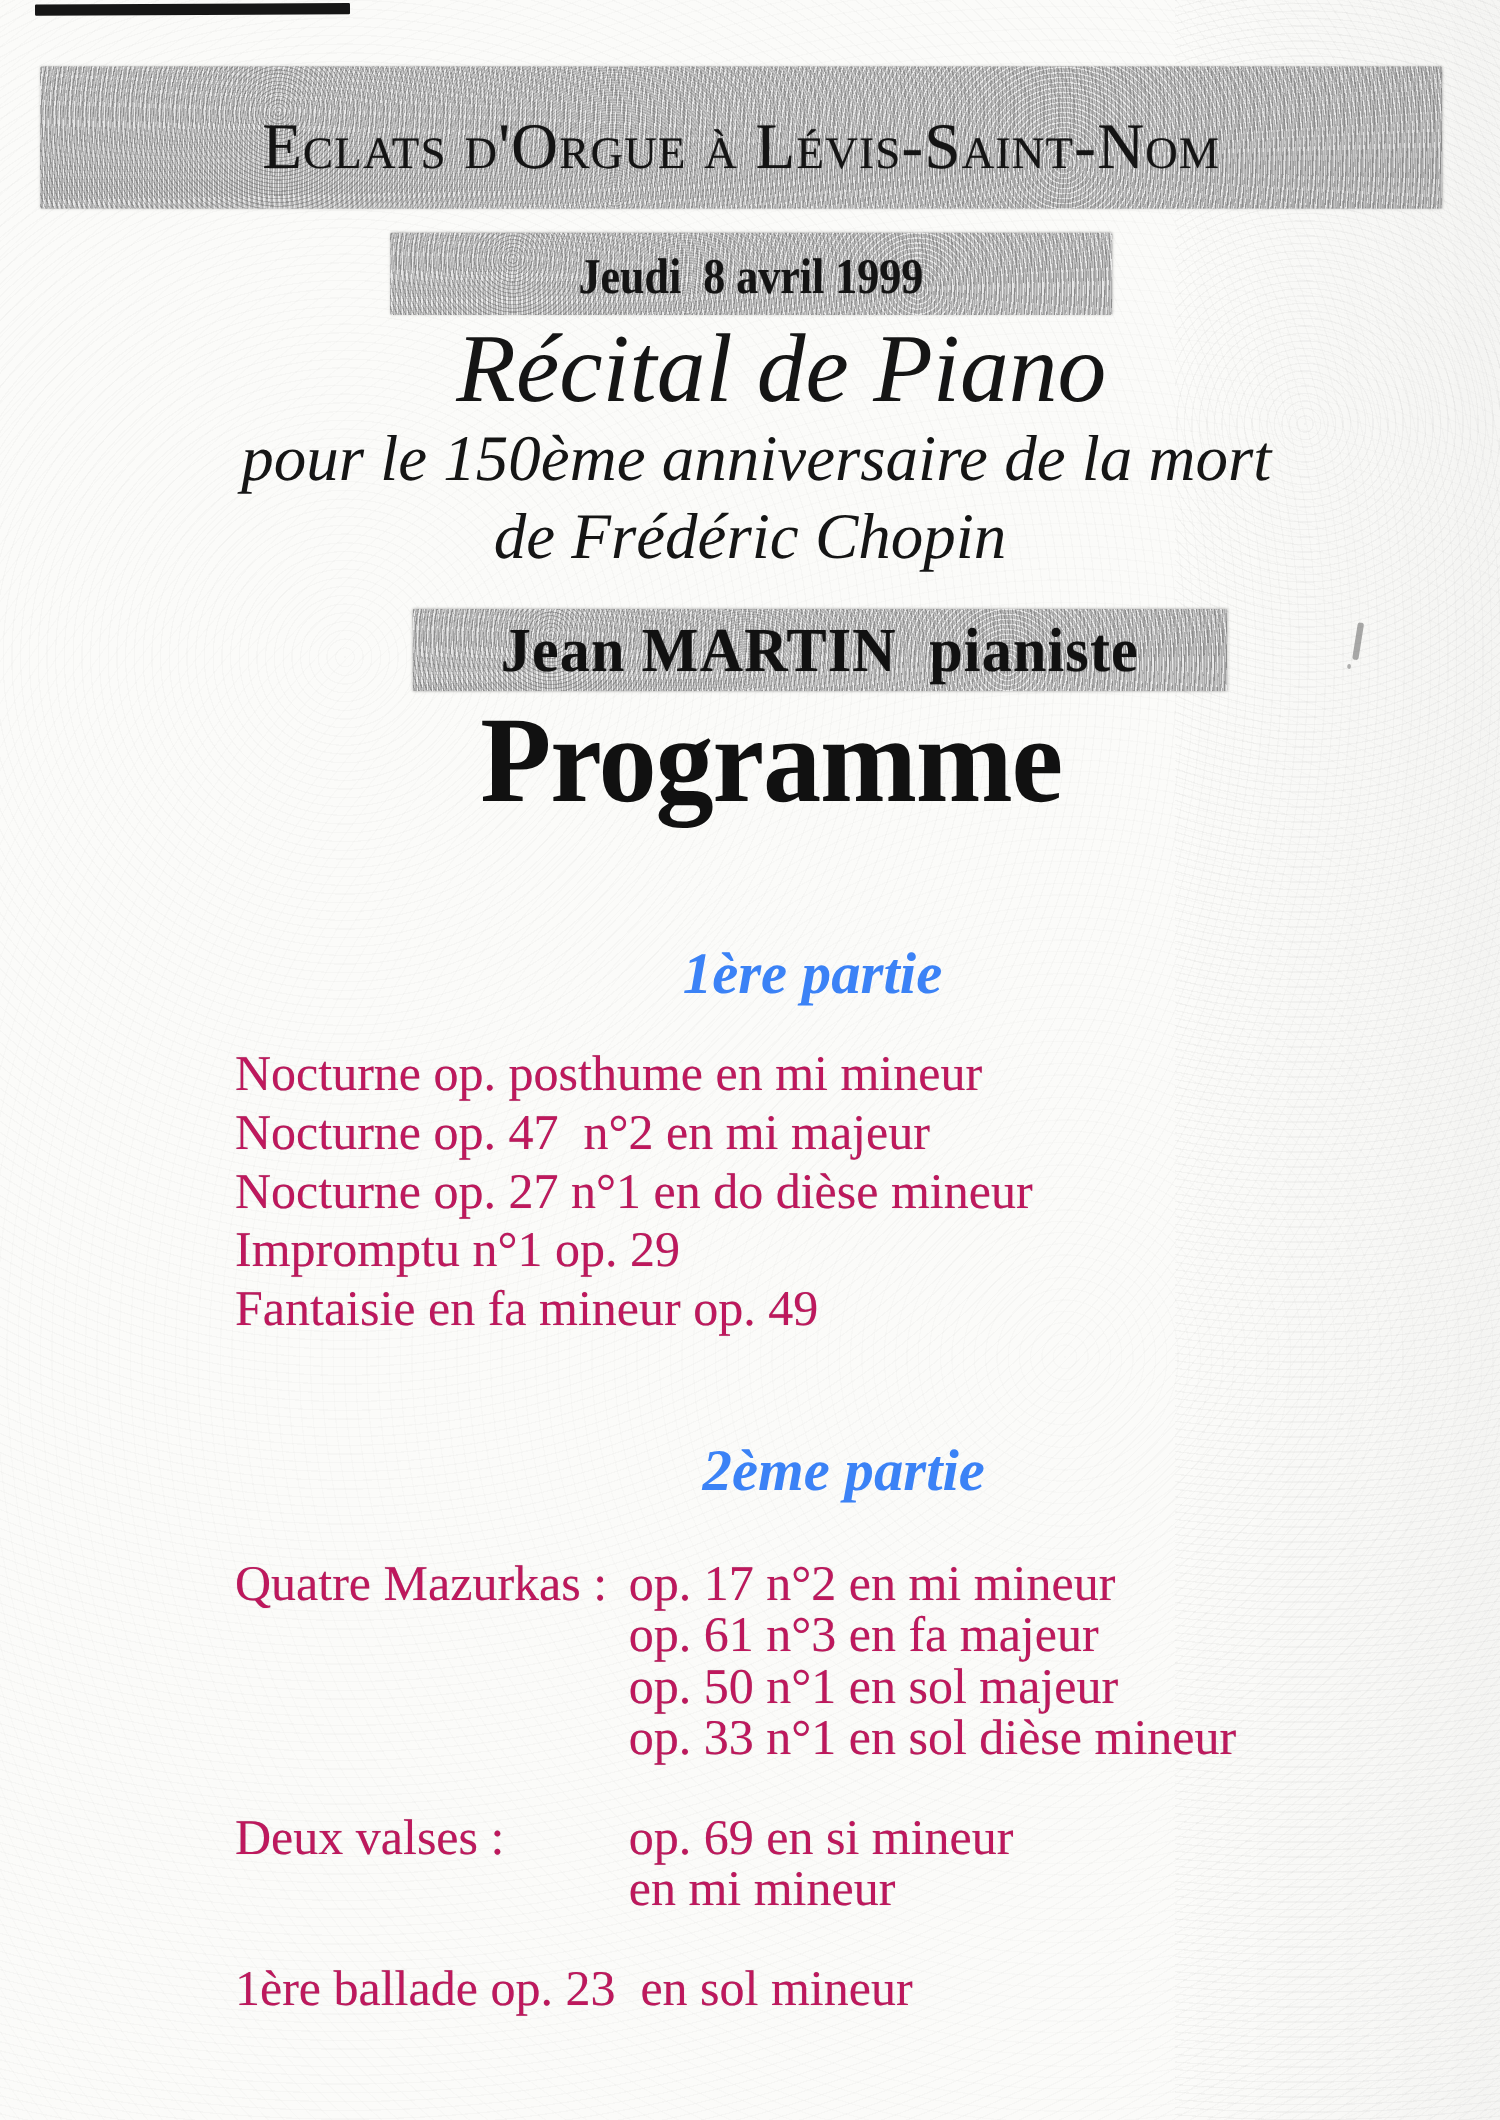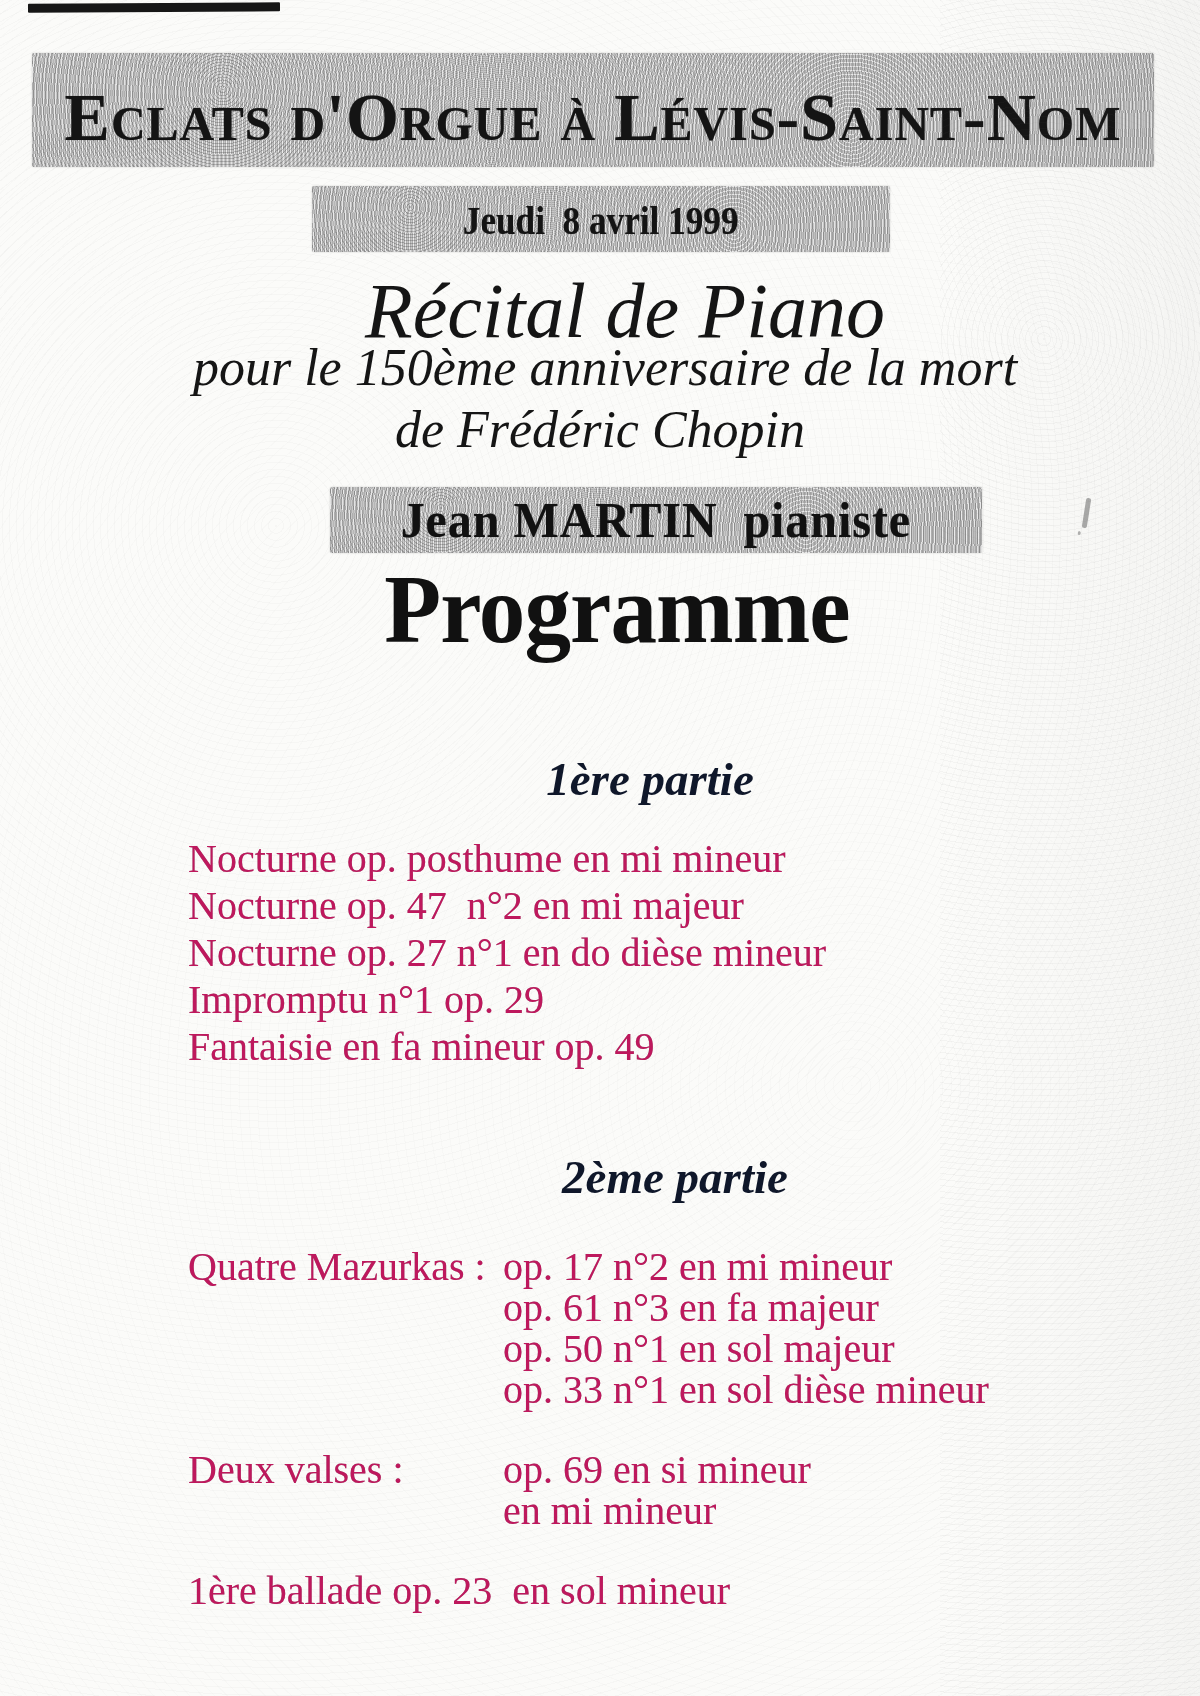--- a/index.html
+++ b/index.html
@@ -35,46 +35,46 @@
     background-image:
       repeating-radial-gradient(circle at 17% 32%, rgba(25,25,25,.22) 0 1px, rgba(0,0,0,0) 1px 3px),
       repeating-radial-gradient(circle at 73% 68%, rgba(255,255,255,.65) 0 1px, rgba(0,0,0,0) 1px 4px),
       repeating-radial-gradient(circle at 41% 89%, rgba(40,40,40,.16) 0 1px, rgba(0,0,0,0) 1px 2px);
     box-shadow:0 0 2px rgba(0,0,0,.18);
     border-radius:2px;
   }
   .banner-title{left:32px;top:53px;width:1122px;height:114px;}
   .banner-title .t{
     font-variant:small-caps;
-    font-weight:700;font-size:68px;letter-spacing:1px;
+    font-weight:400;font-size:52px;letter-spacing:1px;
     transform:translateY(7px);
     color:#141414;text-shadow:0 0 1px rgba(20,20,20,.45);text-align:center;
   }
   .banner-date{left:312px;top:186px;width:578px;height:66px;}
   .banner-date .t{
     font-weight:700;font-size:40px;
     transform:scaleX(.88) translateY(1px);
     color:#141414;text-shadow:0 0 1px rgba(20,20,20,.4);
   }
   .banner-artist{left:330px;top:487px;width:652px;height:66px;}
   .banner-artist .t{
     font-weight:700;font-size:50px;letter-spacing:1px;
     transform:scaleX(.96);
     color:#111;text-shadow:0 0 1px rgba(20,20,20,.4);
   }
   .centered{position:absolute;left:0;width:100%;text-align:center;}
   .script{font-style:italic;font-family:"Liberation Serif", serif;color:#151515;}
   .script-title{top:252px;font-size:78px;line-height:1.1;}
-  .script-title .t{display:inline-block;transform:translateX(25px);margin-top:16px;}
+  .script-title .t{display:inline-block;transform:translateX(25px);}
   .script-sub1{top:338px;font-size:52px;line-height:1.15;}
   .script-sub1 .t{display:inline-block;transform:translateX(5px);}
   .script-sub2{top:400px;font-size:52px;line-height:1.15;}
   .program-title{top:556px;font-size:98px;font-weight:700;line-height:1.1;color:#111;}
   .program-title .t{display:inline-block;transform:translateX(17px) scaleX(.95);letter-spacing:-1px;}
-  .part-heading{font-size:47px;font-weight:700;font-style:italic;color:#0f172a;line-height:1;}
+  .part-heading{font-size:47px;font-weight:700;font-style:italic;color:#3b82f6;line-height:1;}
   .part1-heading{top:756px;}
   .part1-heading .t{display:inline-block;transform:translateX(50px);}
   .part2-heading{top:1154px;}
   .part2-heading .t{display:inline-block;transform:translateX(53px);margin-left:44px;}
   .body-text{font-size:40px;color:#be185d;text-shadow:0 0 .6px rgba(20,20,20,.35);}
   .piece-list{position:absolute;left:188px;top:835px;line-height:47px;}
   .p2-label{position:absolute;left:188px;line-height:41px;}
   .p2-items{position:absolute;left:503px;line-height:41px;}
   .groupA{top:1246px;}
   .groupB{top:1449px;}

